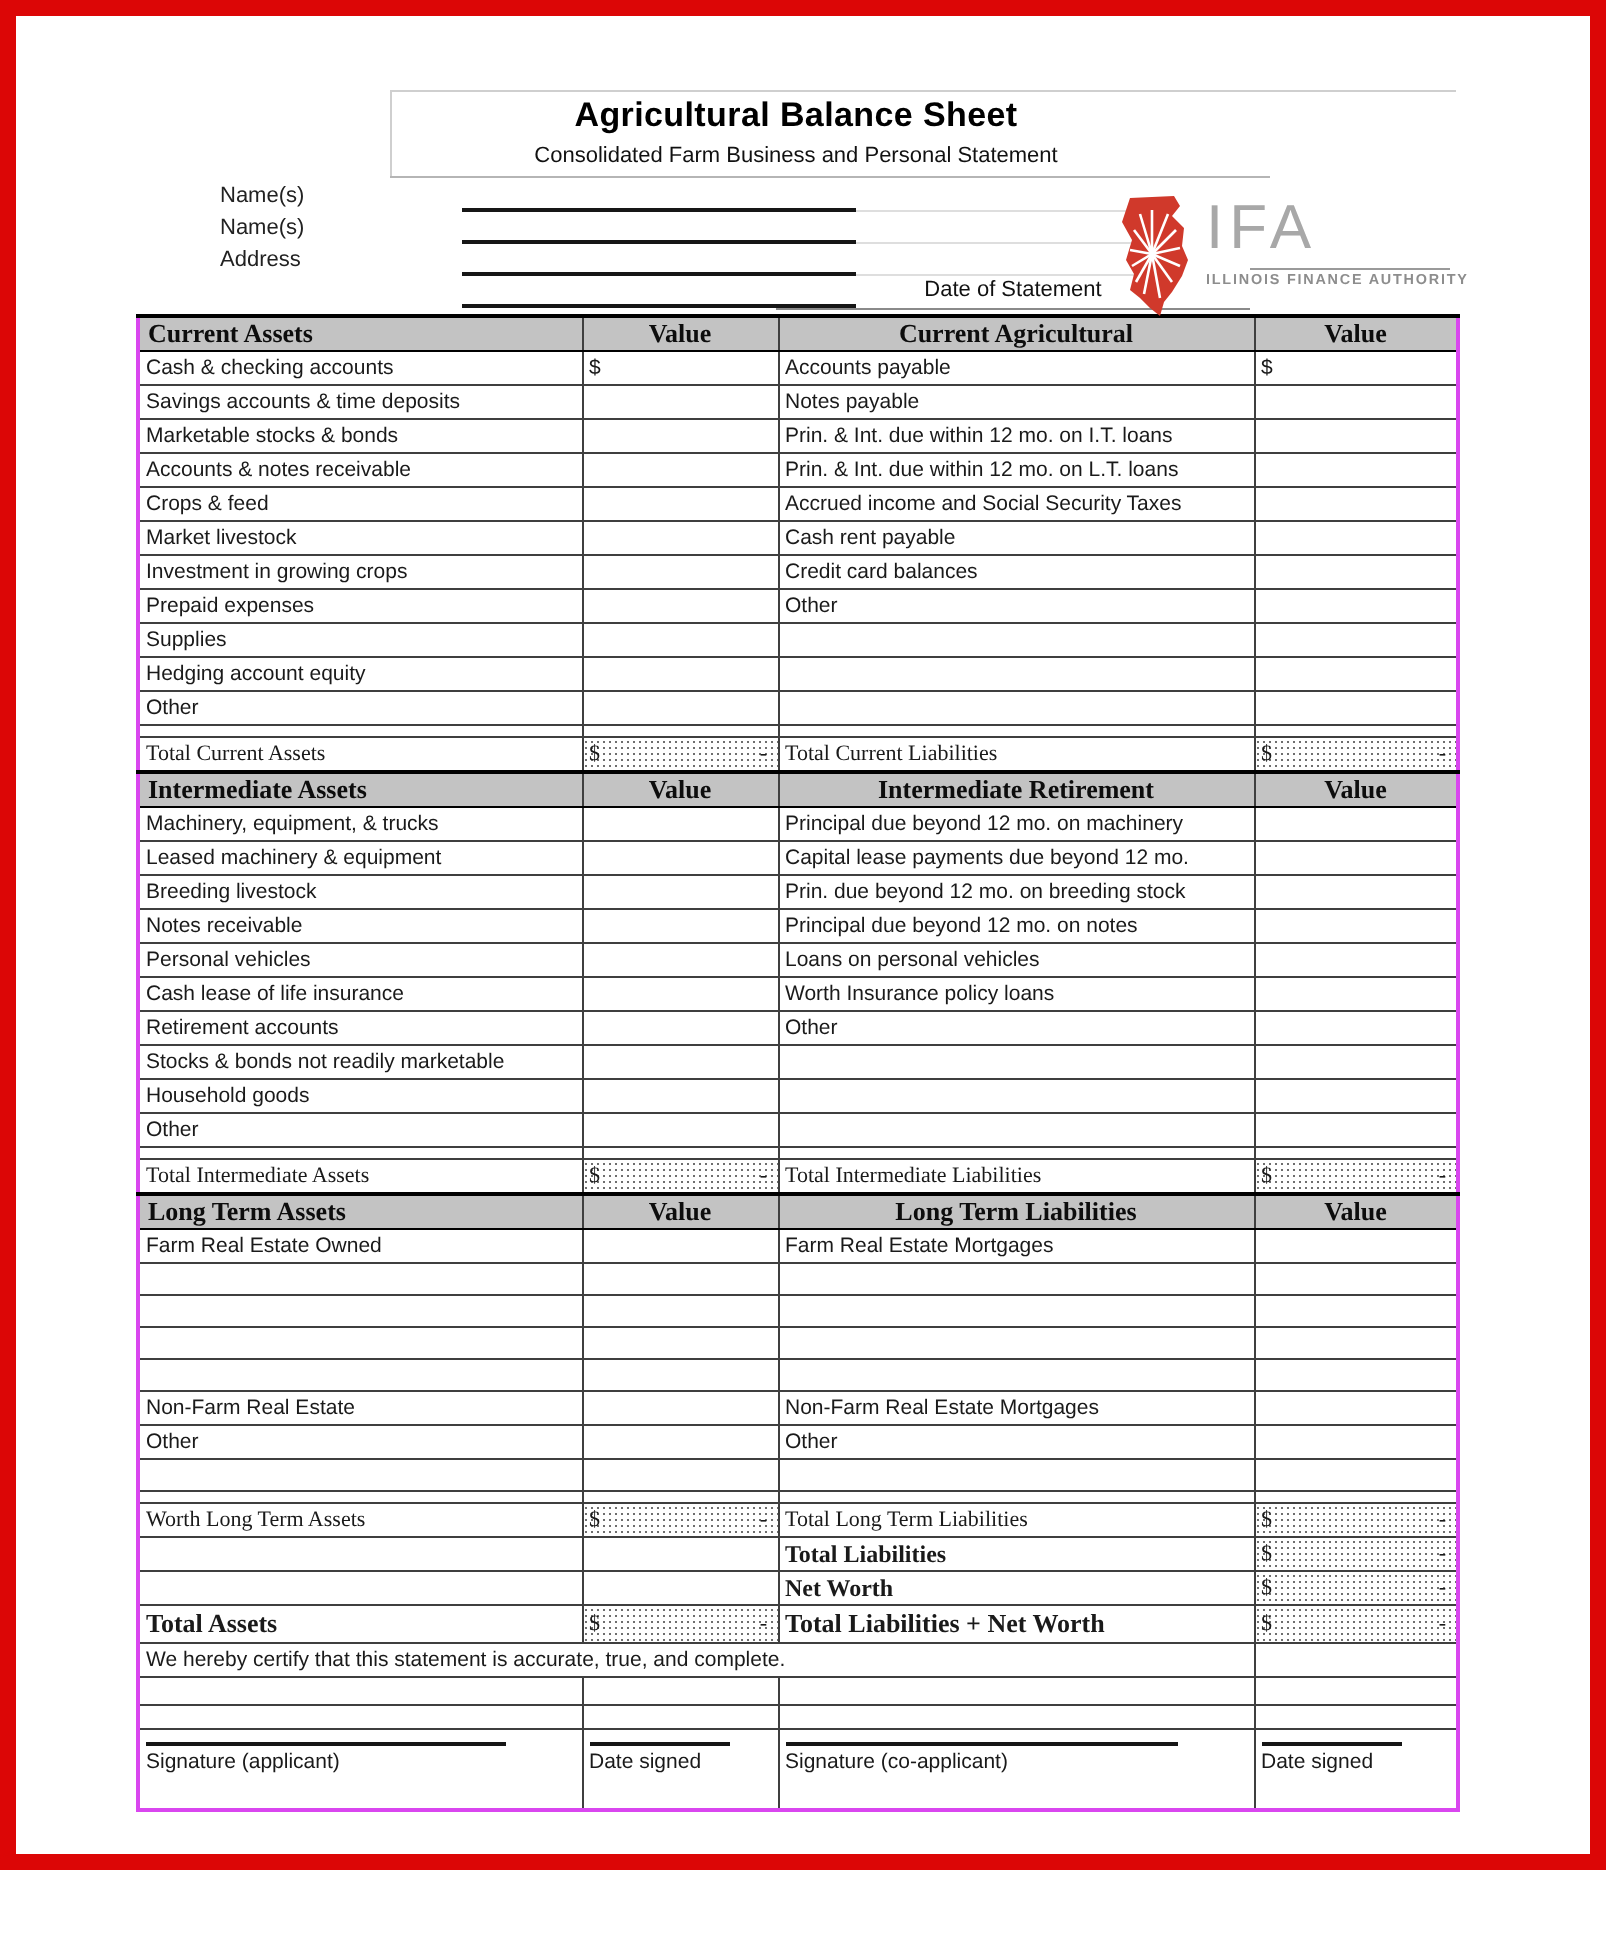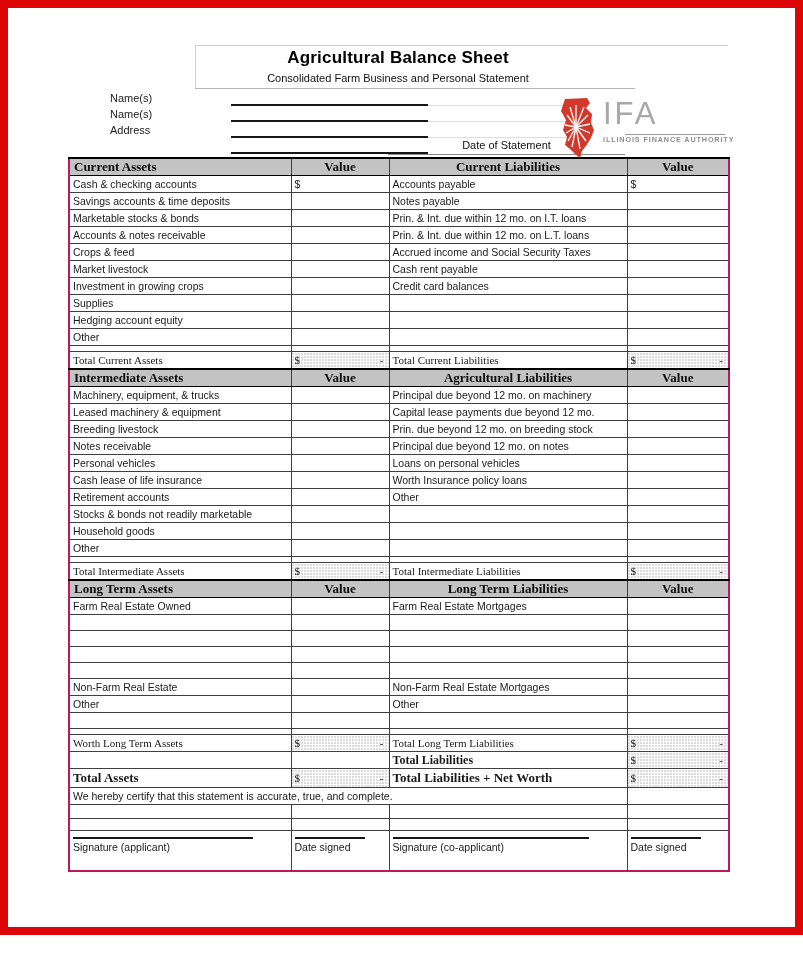--- a/index.html
+++ b/index.html
@@ -37,21 +37,21 @@
 
   .logo { position:absolute; left:489px; top:31px; width:168px; height:64px;margin-top:21px; }
   .logo svg { position:absolute; left:0; top:0; }
   .ifa-acronym { position:absolute; left:46px; top:0px; font-size:31px; font-weight:normal;
                  color:#a8a8a8; letter-spacing:3px; line-height:34px; }
   .ifa-org { position:absolute; left:46px; top:38px; font-size:7.2px; font-weight:bold;
              letter-spacing:0.9px; color:#8d8d8d; white-space:nowrap; }
 
   
   table { width:660px; border-collapse:collapse; table-layout:fixed;
-          border:2px solid #be185d; }
+          border:2px solid #d946ef; }
   td { border:1px solid #3f3f3f; font-size:10.5px; height:16px; line-height:16px;
        padding:0 3px; overflow:hidden; white-space:nowrap; vertical-align:middle; }
   tr.band td { background:#c3c3c3; font-family:"Liberation Serif", serif; font-weight:bold;
                font-size:13px; color:#0d0d0d; height:16px;
                border-top:2px solid #000; border-bottom:1px solid #000; text-align:center; }
   tr.band td:first-child { text-align:left; padding-left:4px; }
   tr.spacer td { height:6px; line-height:6px; }
   td.total-label { font-family:"Liberation Serif", serif; font-size:11px; }
   td.dotcell { font-family:"Liberation Serif", serif; font-size:11px;
                background-image:radial-gradient(#6e6e6e 0.55px, rgba(0,0,0,0) 0.75px);
@@ -132,21 +132,21 @@
         <col style="width:222px">
           <col style="width:98px">
           <col style="width:238px">
           <col style="width:102px">
       </colgroup>
 
       <tbody>
         <tr class="band">
           <td>Current Assets</td>
           <td>Value</td>
-          <td>Current Liabilities</td>
+          <td>Current Agricultural</td>
           <td>Value</td>
         </tr>
       </tbody>
       <tbody>
           <tr class="datarow">
             <td class="lbl">Cash &amp; checking accounts</td>
             <td class="val">$</td>
             <td class="lbl">Accounts payable</td>
             <td class="val">$</td>
           </tr>
@@ -180,20 +180,26 @@
             <td class="lbl">Cash rent payable</td>
             <td class="val"></td>
           </tr>
           <tr class="datarow">
             <td class="lbl">Investment in growing crops</td>
             <td class="val"></td>
             <td class="lbl">Credit card balances</td>
             <td class="val"></td>
           </tr>
           <tr class="datarow">
+            <td class="lbl">Prepaid expenses</td>
+            <td class="val"></td>
+            <td class="lbl">Other</td>
+            <td class="val"></td>
+          </tr>
+          <tr class="datarow">
             <td class="lbl">Supplies</td>
             <td class="val"></td>
             <td class="lbl"></td>
             <td class="val"></td>
           </tr>
           <tr class="datarow">
             <td class="lbl">Hedging account equity</td>
             <td class="val"></td>
             <td class="lbl"></td>
             <td class="val"></td>
@@ -221,21 +227,21 @@
               <span class="cur">$</span>
               <span class="amt">-</span>
             </td>
           </tr>
         </tbody>
 
       <tbody>
         <tr class="band">
           <td>Intermediate Assets</td>
           <td>Value</td>
-          <td>Agricultural Liabilities</td>
+          <td>Intermediate Retirement</td>
           <td>Value</td>
         </tr>
       </tbody>
       <tbody>
           <tr class="datarow">
             <td class="lbl">Machinery, equipment, &amp; trucks</td>
             <td class="val"></td>
             <td class="lbl">Principal due beyond 12 mo. on machinery</td>
             <td class="val"></td>
           </tr>
@@ -385,20 +391,29 @@
             <td class="total-label">Total Long Term Liabilities</td>
             <td class="dotcell">
               <span class="cur">$</span>
               <span class="amt">-</span>
             </td>
           </tr>
           <tr class="rtotalrow">
             <td></td>
             <td></td>
             <td class="bold-label">Total Liabilities</td>
+            <td class="dotcell">
+              <span class="cur">$</span>
+              <span class="amt">-</span>
+            </td>
+          </tr>
+          <tr class="rtotalrow">
+            <td></td>
+            <td></td>
+            <td class="bold-label">Net Worth</td>
             <td class="dotcell">
               <span class="cur">$</span>
               <span class="amt">-</span>
             </td>
           </tr>
           <tr class="grandrow">
             <td class="grand-label">Total  Assets</td>
             <td class="dotcell">
               <span class="cur">$</span>
               <span class="amt">-</span>

